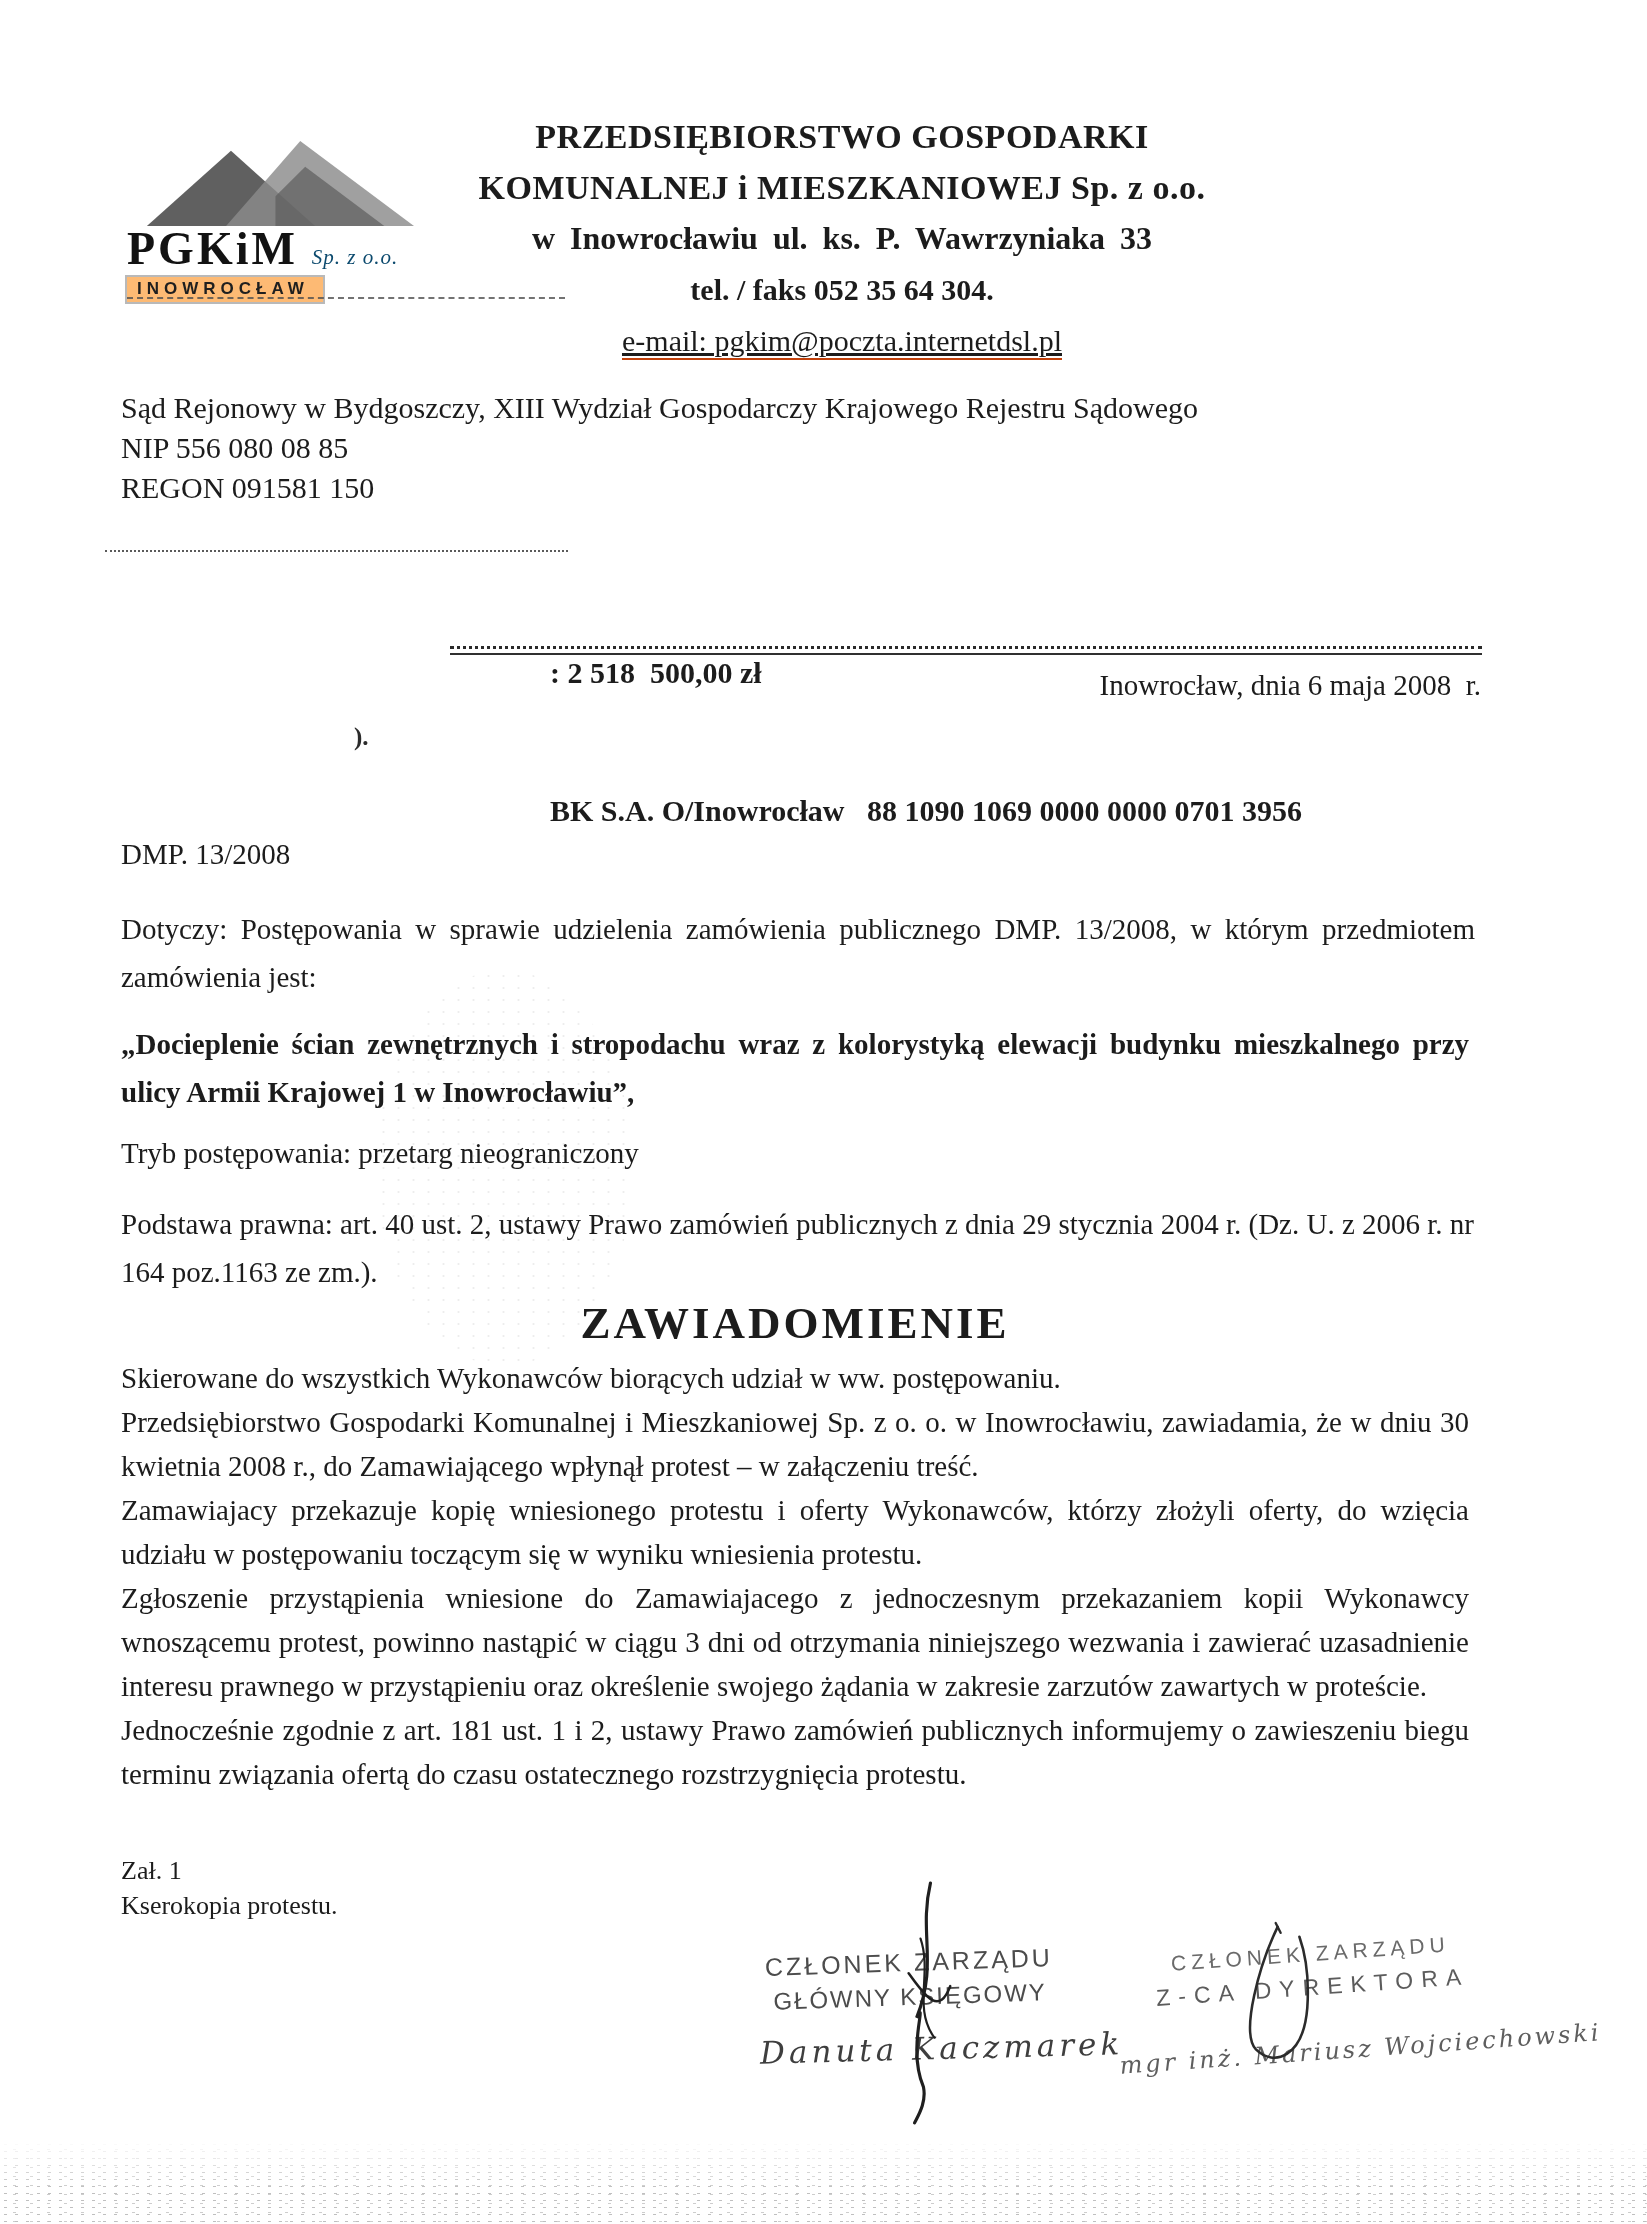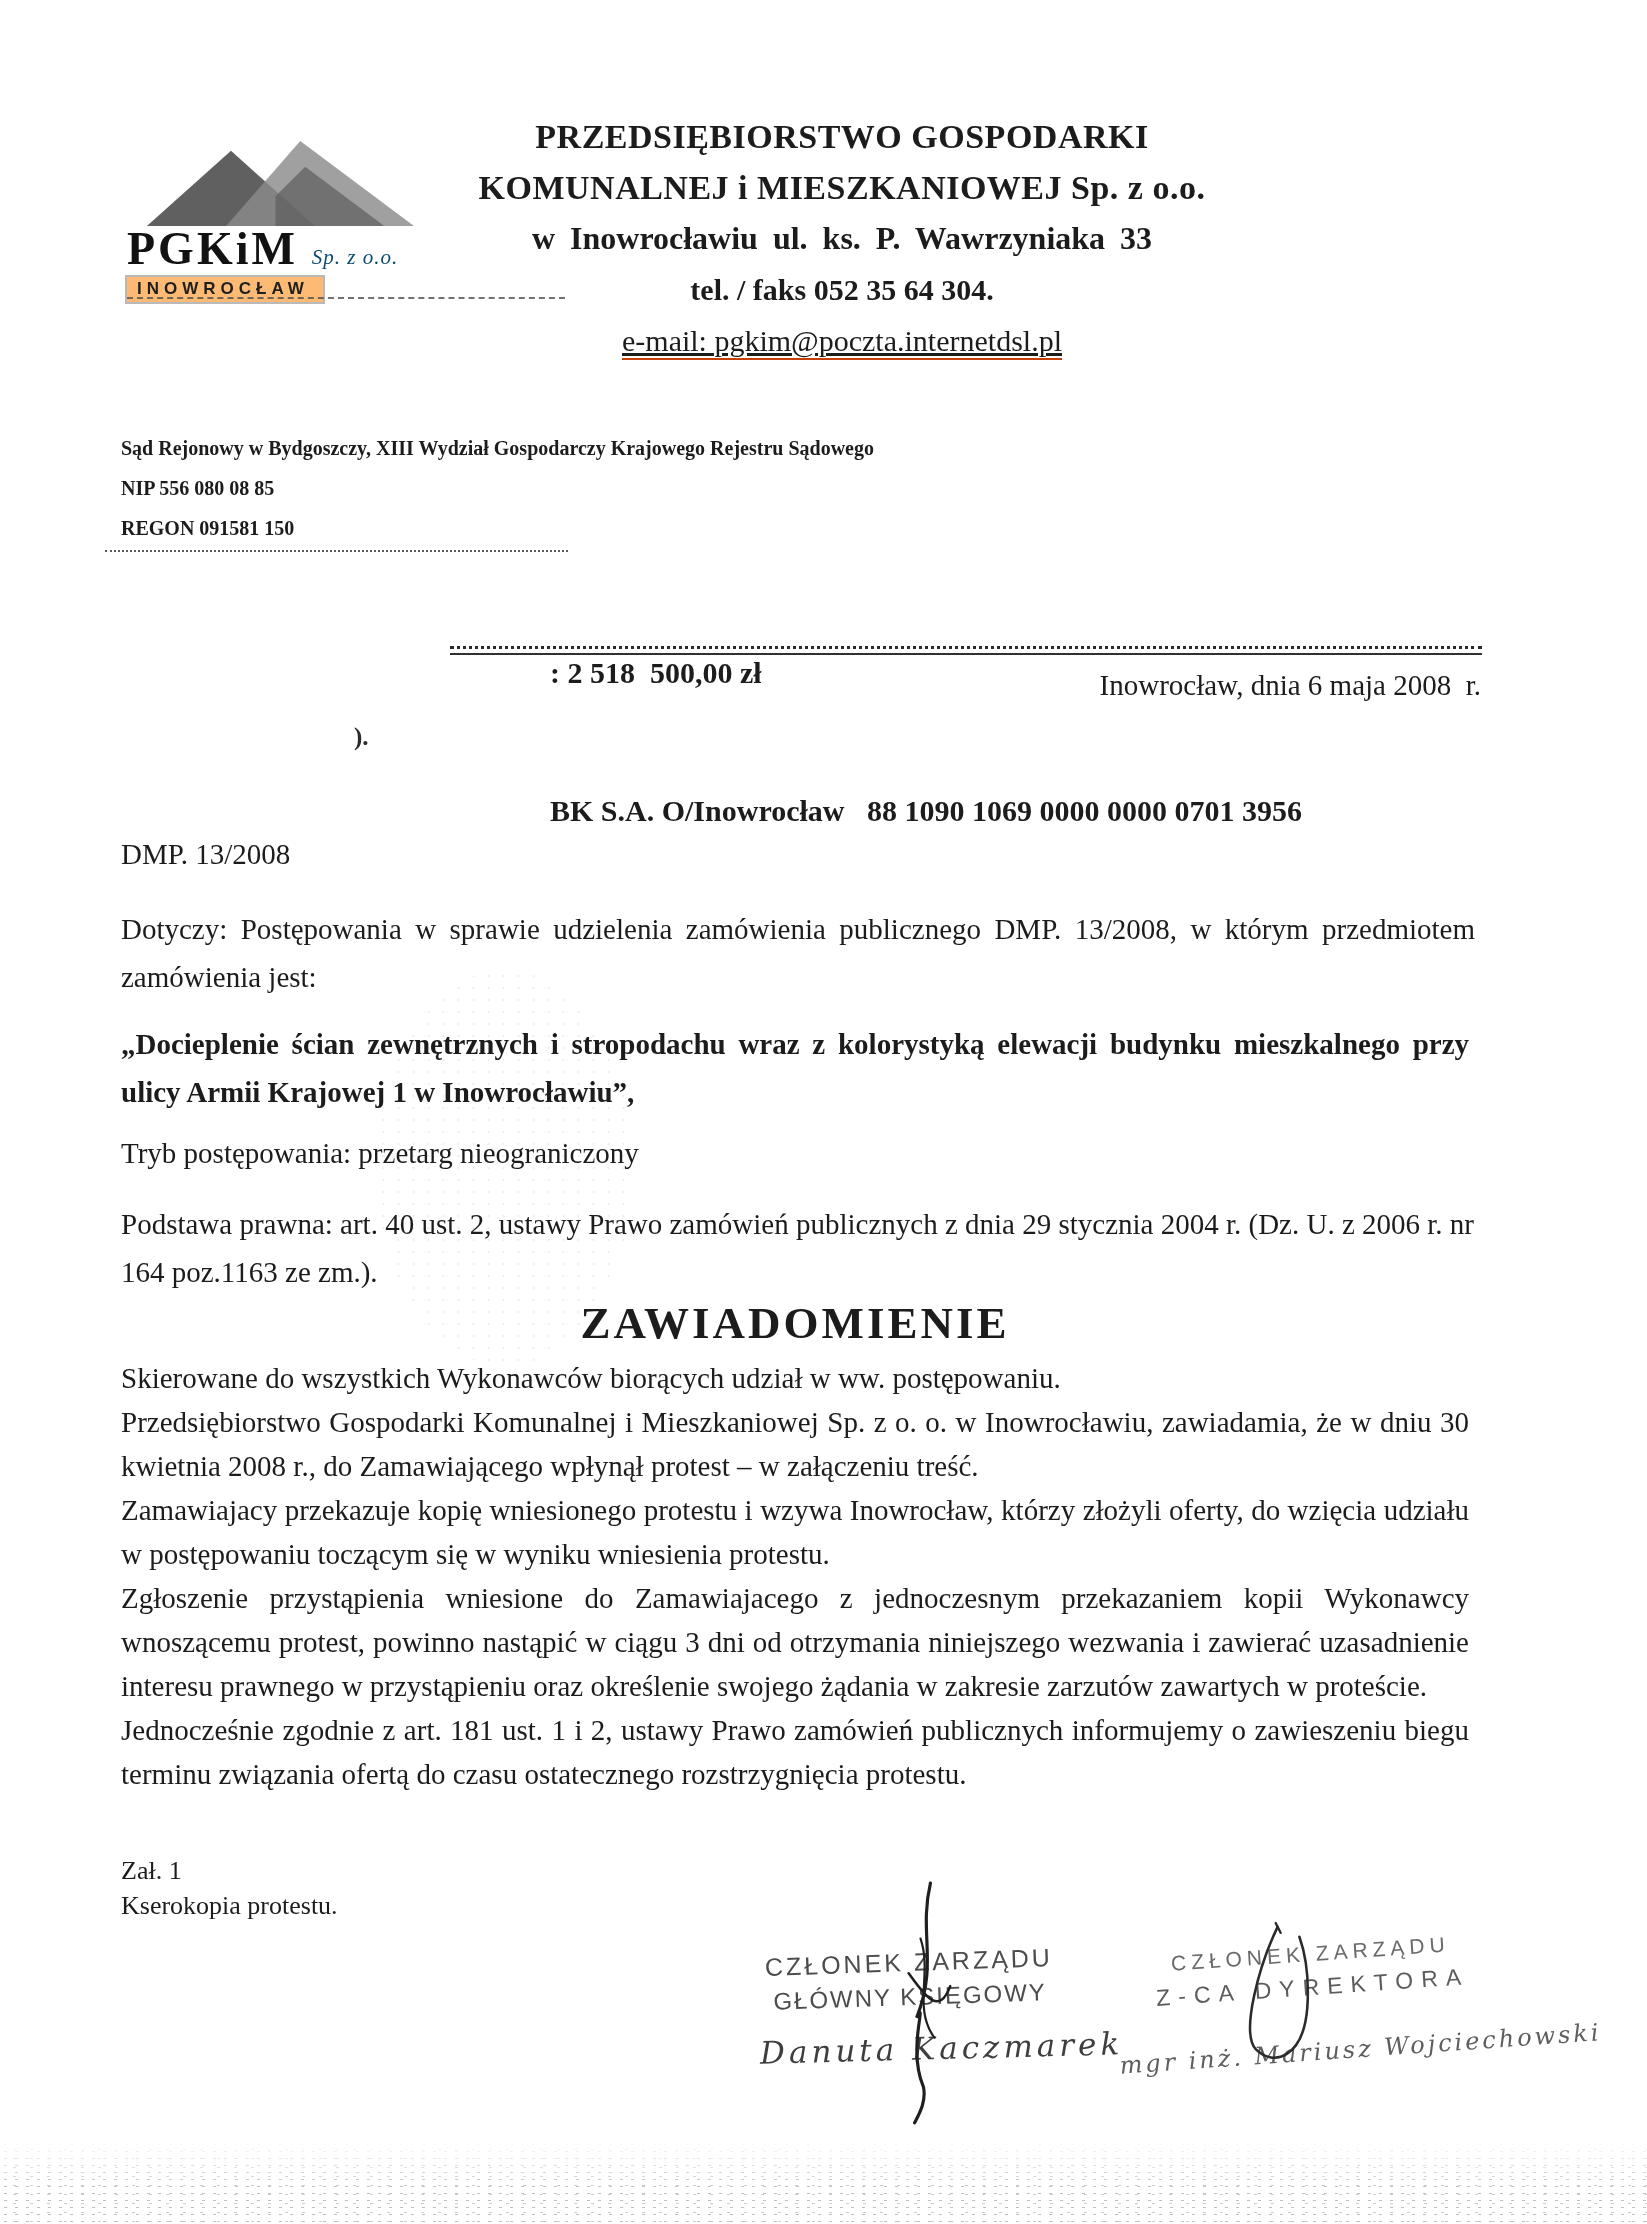--- a/index.html
+++ b/index.html
@@ -46,21 +46,21 @@
   .t4{font-size:30px;font-weight:bold;}
   .t5{font-size:30px;}
   .t5 .email-underline{
     text-decoration:underline;
     border-bottom:2px solid #c2410c;
     padding-bottom:1px;
   }
   
   .registry{
     position:absolute;left:121px;top:388px;width:1386px;
-    font-size:20px;font-weight:bold;line-height:40px;white-space:nowrap;margin-top:40px;
+    font-size:30px;font-weight:normal;line-height:40px;white-space:nowrap;
   }
   .registry-underline{
     position:absolute;left:105px;top:550px;width:463px;height:0;
     border-top:2px dotted #5a5a5a;
   }
   
   .bank{
     position:absolute;left:550px;top:558px;
     font-size:30px;font-weight:bold;line-height:46px;white-space:pre;
   }
@@ -187,21 +187,21 @@
   <div class="ref">DMP. 13/2008</div>
   <div class="subject-intro">Dotyczy: Postępowania w sprawie udzielenia zamówienia publicznego DMP. 13/2008, w którym przedmiotem zamówienia jest:</div>
   <div class="subject-quote">„Docieplenie ścian zewnętrznych i stropodachu wraz z kolorystyką elewacji budynku mieszkalnego przy ulicy Armii Krajowej 1 w Inowrocławiu”,</div>
   <div class="mode">Tryb postępowania: przetarg nieograniczony</div>
   <div class="legal">Podstawa prawna: art. 40 ust. 2, ustawy Prawo zamówień publicznych z dnia 29 stycznia 2004 r. (Dz. U. z 2006 r. nr 164 poz.1163 ze zm.).</div>
 
   <div class="notice-heading">ZAWIADOMIENIE</div>
   <div class="body-block">
     <p>Skierowane do wszystkich Wykonawców biorących udział w ww. postępowaniu.</p>
     <p>Przedsiębiorstwo Gospodarki Komunalnej i Mieszkaniowej Sp. z o. o. w Inowrocławiu, zawiadamia, że w dniu 30 kwietnia 2008 r., do Zamawiającego wpłynął protest – w załączeniu treść.</p>
-    <p>Zamawiajacy przekazuje kopię wniesionego protestu i wzywa Inowrocław, którzy złożyli oferty, do wzięcia udziału w postępowaniu toczącym się w wyniku wniesienia protestu.</p>
+    <p>Zamawiajacy przekazuje kopię wniesionego protestu i oferty Wykonawców, którzy złożyli oferty, do wzięcia udziału w postępowaniu toczącym się w wyniku wniesienia protestu.</p>
     <p>Zgłoszenie przystąpienia wniesione do Zamawiajacego z jednoczesnym przekazaniem kopii Wykonawcy wnoszącemu protest, powinno nastąpić w ciągu 3 dni od otrzymania niniejszego wezwania i zawierać uzasadnienie interesu prawnego w przystąpieniu oraz określenie swojego żądania w zakresie zarzutów zawartych w proteście.</p>
     <p>Jednocześnie zgodnie z art. 181 ust. 1 i 2, ustawy Prawo zamówień publicznych informujemy o zawieszeniu biegu terminu związania ofertą do czasu ostatecznego rozstrzygnięcia protestu.</p>
   </div>
 
   <div class="attachments">
     <div>Zał. 1</div>
     <div>Kserokopia protestu.</div>
   </div>
 
   <div class="stamp stamp-left">

